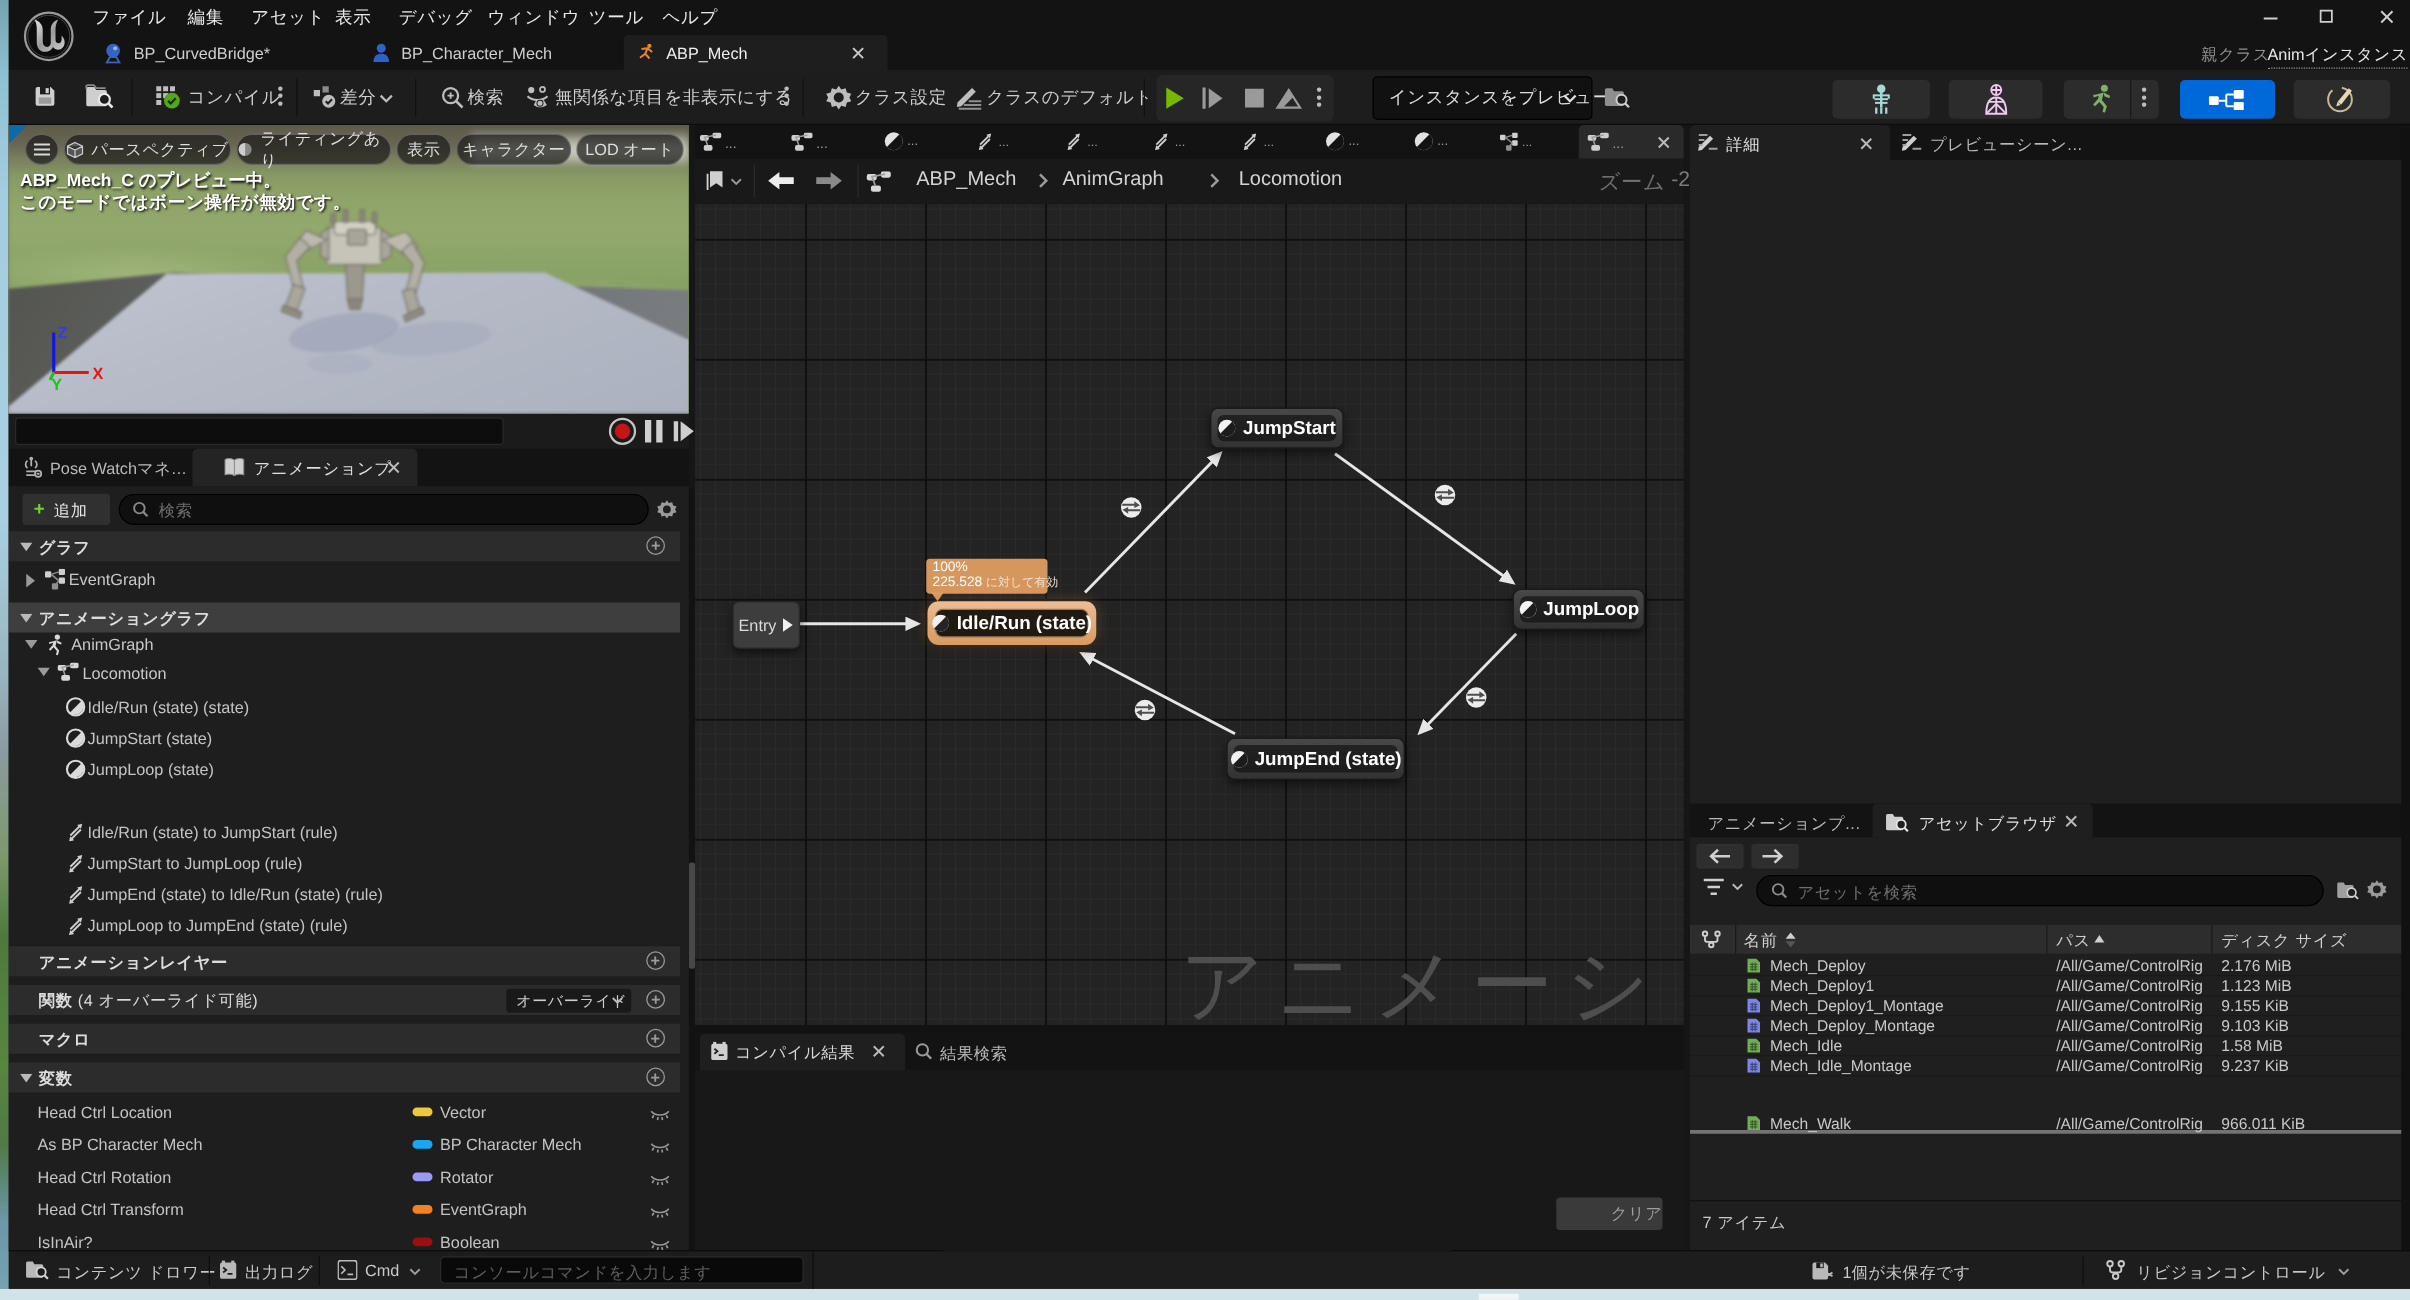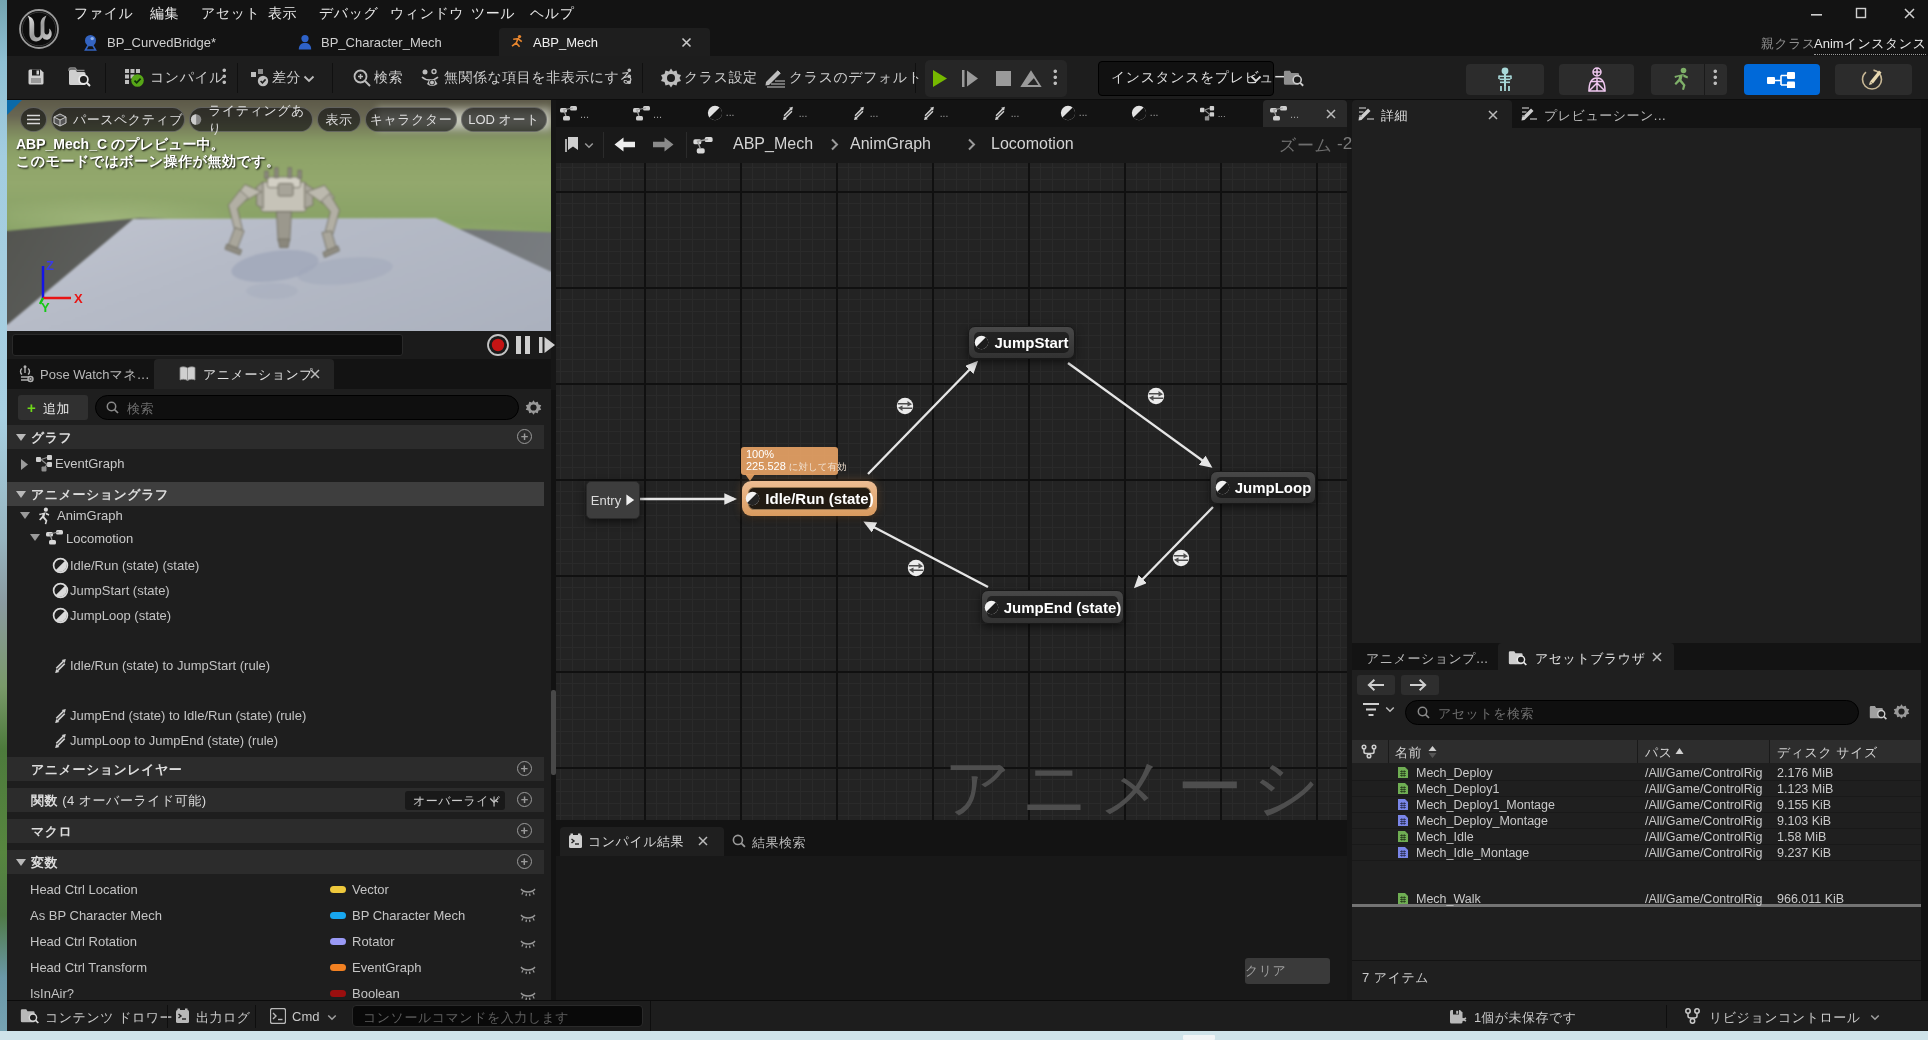--- a/index.html
+++ b/index.html
@@ -447,20 +447,31 @@
             <svg class="abs" style="left:46px;top:4px" width="15" height="15" viewBox="0 0 15 15">
               <g stroke="#d0d0d0" stroke-width="1.6" fill="#d0d0d0">
                 <path d="M3.3 10.4 L10.6 3.1" fill="none"></path>
                 <path d="M12.8 0.9 L8.7 1.9 L11.8 5 Z" stroke="none"></path>
                 <path d="M11.7 5.6 L4.4 12.9" fill="none"></path>
                 <path d="M2.2 15.1 L6.3 14.1 L3.2 11 Z" stroke="none"></path>
               </g>
             </svg>
             <span class="abs" style="left:63px;top:4px">Idle/Run (state) to JumpStart (rule)</span>
           </div>
+        <div class="trow" style="top:290px">
+            <svg class="abs" style="left:46px;top:4px" width="15" height="15" viewBox="0 0 15 15">
+              <g stroke="#d0d0d0" stroke-width="1.6" fill="#d0d0d0">
+                <path d="M3.3 10.4 L10.6 3.1" fill="none"></path>
+                <path d="M12.8 0.9 L8.7 1.9 L11.8 5 Z" stroke="none"></path>
+                <path d="M11.7 5.6 L4.4 12.9" fill="none"></path>
+                <path d="M2.2 15.1 L6.3 14.1 L3.2 11 Z" stroke="none"></path>
+              </g>
+            </svg>
+            <span class="abs" style="left:63px;top:4px">JumpStart to JumpLoop (rule)</span>
+          </div>
         <div class="trow" style="top:315px">
             <svg class="abs" style="left:46px;top:4px" width="15" height="15" viewBox="0 0 15 15">
               <g stroke="#d0d0d0" stroke-width="1.6" fill="#d0d0d0">
                 <path d="M3.3 10.4 L10.6 3.1" fill="none"></path>
                 <path d="M12.8 0.9 L8.7 1.9 L11.8 5 Z" stroke="none"></path>
                 <path d="M11.7 5.6 L4.4 12.9" fill="none"></path>
                 <path d="M2.2 15.1 L6.3 14.1 L3.2 11 Z" stroke="none"></path>
               </g>
             </svg>
             <span class="abs" style="left:63px;top:4px">JumpEnd (state) to Idle/Run (state) (rule)</span>
@@ -770,21 +781,21 @@
           </svg>
         <span class="abs tofu" style="left:32px;top:13px;font-size:13px;color:#d8d8d8">コンパイル結果</span>
         <svg class="abs" style="left:142px;top:16px" width="10" height="10" viewBox="0 0 10 10">
             <path d="M1 1 L9 9 M9 1 L1 9" stroke="#bbb" stroke-width="1.5"></path>
           </svg>
         <svg class="abs" style="left:176px;top:14px" width="14" height="14" viewBox="0 0 13 13">
             <circle cx="5.5" cy="5.5" r="4.2" fill="none" stroke="#9a9a9a" stroke-width="1.5"></circle>
             <path d="M8.5 8.5 L12 12" stroke="#9a9a9a" stroke-width="1.7"></path>
           </svg>
         <span class="abs tofu" style="left:196px;top:14px;font-size:13px;color:#b9b9b9">結果検索</span>
-        <div class="abs tofu" style="left:689px;top:138px;width:85px;height:26px;background:#3a3a3a;border-radius:3px;color:#9f9f9f;font-size:13px;text-align:left;line-height:26px">クリア</div>
+        <div class="abs tofu" style="left:689px;top:138px;width:85px;height:26px;background:#3a3a3a;border-radius:3px;color:#9f9f9f;font-size:13px;text-align:right;line-height:26px">クリア</div>
       </div>
     </div>
     <div class="abs" id="rightpanel">
       <div class="abs" style="left:0;top:0;width:576px;height:28px;background:#131313"></div>
       <div class="abs" style="left:0;top:0;width:160px;height:28px;background:#1f1f1f;border-radius:4px 4px 0 0"></div>
       <svg class="abs deticon" style="left:6px;top:6px" width="17" height="16" viewBox="0 0 17 16">
           <path d="M1 14.5 L10 5.5 L12.5 8 L3.5 17 L0.5 17.5 Z" transform="translate(0,-3)" fill="#cfcfcf"></path>
           <path d="M1 3 L8 3 M1 7 L5.5 7 M1 11 L4 11 M9 14 L16 14" transform="translate(0,-1)" stroke="#9f9f9f" stroke-width="1.5"></path>
         </svg>
       <span class="abs tofu" style="left:29px;top:7px;font-size:13px;color:#e0e0e0">詳細</span>

